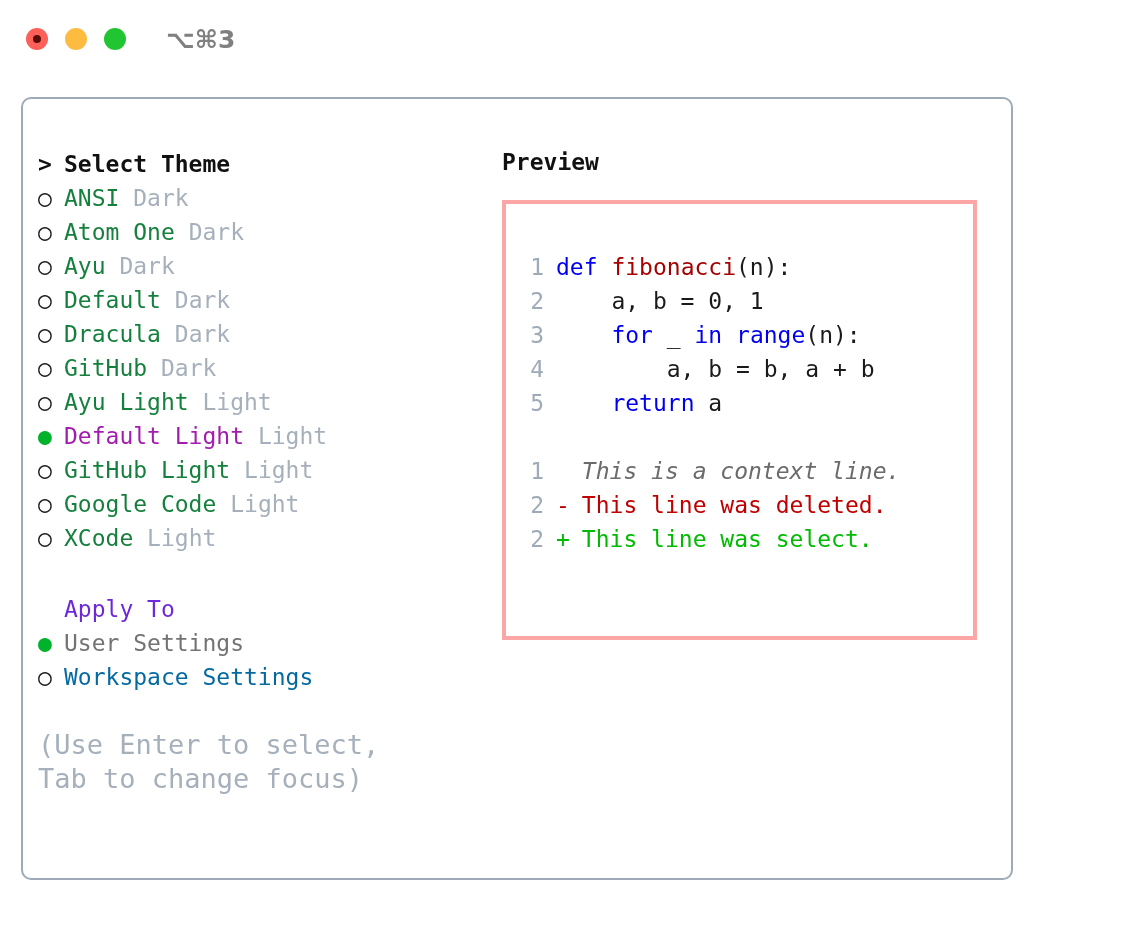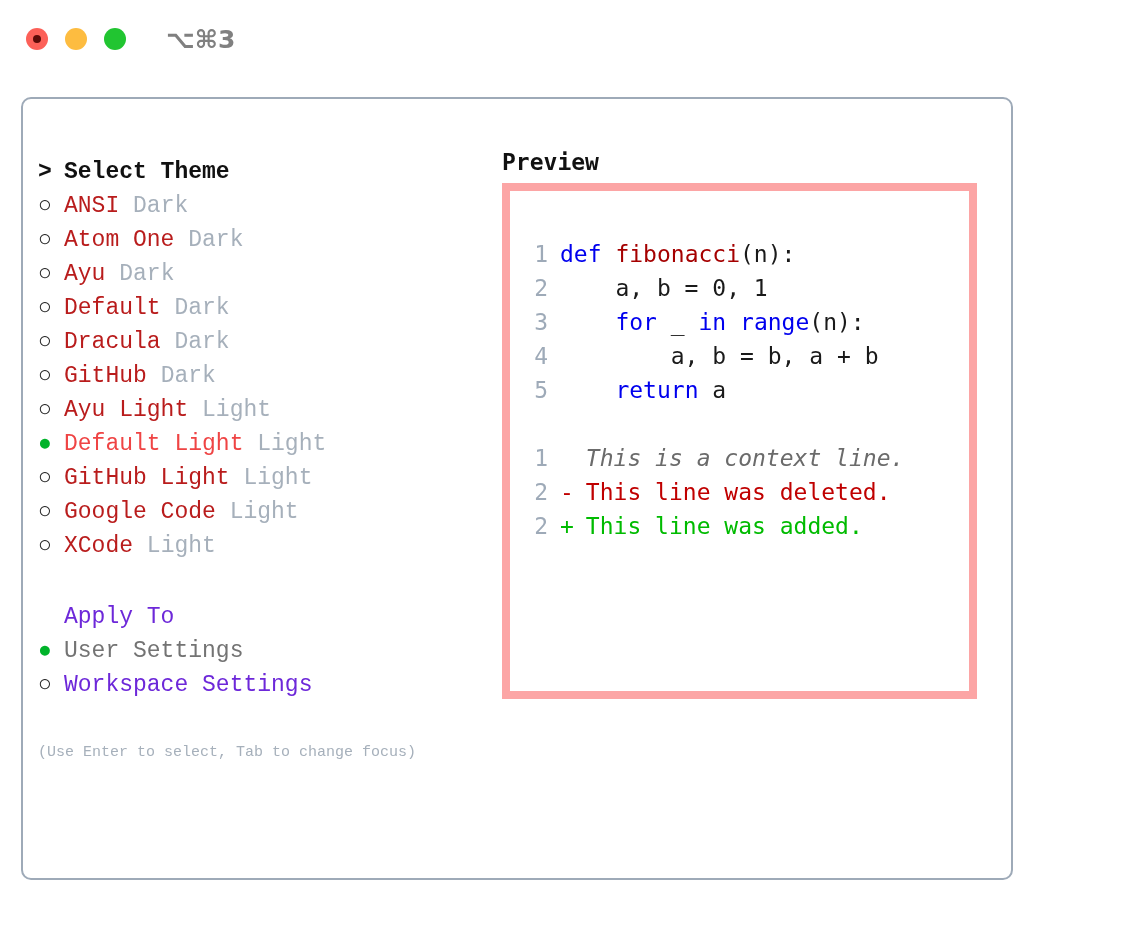--- a/index.html
+++ b/index.html
@@ -72,23 +72,22 @@
     border: 2px solid #9eaab8;
     border-radius: 10px;
     box-sizing: border-box;
     background: #ffffff;
   }
 
   
   #left-col {
     position: absolute;
     left: 15px;
-    top: 56px;
+    top: 48px;
     width: 450px;
-    font-family: Liberation Mono, monospace;
   }
 
   .row {
     height: 34px;
     line-height: 34px;
     font-size: 23px;
     white-space: nowrap;
     display: block;
   }
   .marker {
@@ -99,57 +98,57 @@
   }
   .bullet-on  { color: #00b32a; }
   .bullet-off { color: #222222; }
 
   #section-title {
     font-weight: bold;
     color: #111111;
   }
   #section-title .marker { color: #111111; font-weight: bold; }
 
-  .theme-name { color: #b91c1c; }
+  .theme-name { color: #15803d; }
   .theme-kind { color: #a6b0bb; }
-  .row.selected .theme-name { color: #ef4444; }
+  .row.selected .theme-name { color: #a21caf; }
   .row.selected .theme-kind { color: #a6b0bb; }
 
   #apply-block { margin-top: 37px; }
   #apply-title { font-weight: normal; color: #6d28d9; }
   #apply-title .marker { visibility: hidden; }
-  .apply-name { color: #6d28d9; }
+  .apply-name { color: #0369a1; }
   .row.selected .apply-name { color: #737373; }
 
   #hint {
     margin-top: 34px;
     color: #a6b0bb;
-    font-size: 15px;
+    font-size: 27px;
     line-height: 34px;
     width: 400px;
   }
 
   
   #right-col {
     position: absolute;
     left: 479px;
     top: 46px;
     width: 500px;
   }
   #preview-title {
     font-size: 23px;
     font-weight: bold;
     color: #111111;
     line-height: 34px;
-    margin-bottom: 4px;
+    margin-bottom: 21px;
   }
   #preview-box {
     width: 475px;
-    height: 516px;
-    border: 8px solid #fca5a5;
+    height: 440px;
+    border: 4px solid #fca5a5;
     box-sizing: border-box;
     background: #ffffff;
     padding: 46px 0 0 0;
   }
   .code-line {
     font-size: 23px;
     line-height: 34px;
     white-space: pre;
     padding-left: 14px;
   }
@@ -224,19 +223,19 @@
             <div class="code-line"><span class="lineno">1</span><span class="tok-kw">def </span><span class="tok-fn">fibonacci</span><span class="tok-plain">(n):</span></div>
             <div class="code-line"><span class="lineno">2</span><span class="tok-plain">    a, b = 0, 1</span></div>
             <div class="code-line"><span class="lineno">3</span><span class="tok-plain">    </span><span class="tok-kw">for</span><span class="tok-plain"> _ </span><span class="tok-kw">in</span><span class="tok-plain"> </span><span class="tok-kw">range</span><span class="tok-plain">(n):</span></div>
             <div class="code-line"><span class="lineno">4</span><span class="tok-plain">        a, b = b, a + b</span></div>
             <div class="code-line"><span class="lineno">5</span><span class="tok-plain">    </span><span class="tok-kw">return</span><span class="tok-plain"> a</span></div>
           </div>
         <div class="gap"></div>
         <div id="diff-block">
             <div class="code-line"><span class="lineno">1</span><span class="sign diff-ctx"> </span><span> </span><span class="diff-ctx">This is a context line.</span></div>
             <div class="code-line"><span class="lineno">2</span><span class="sign diff-del">-</span><span> </span><span class="diff-del">This line was deleted.</span></div>
-            <div class="code-line"><span class="lineno">2</span><span class="sign diff-add">+</span><span> </span><span class="diff-add">This line was added.</span></div>
+            <div class="code-line"><span class="lineno">2</span><span class="sign diff-add">+</span><span> </span><span class="diff-add">This line was select.</span></div>
           </div>
       </div>
     </div>
 
   </div>
 </div>
 
 </body></html>

